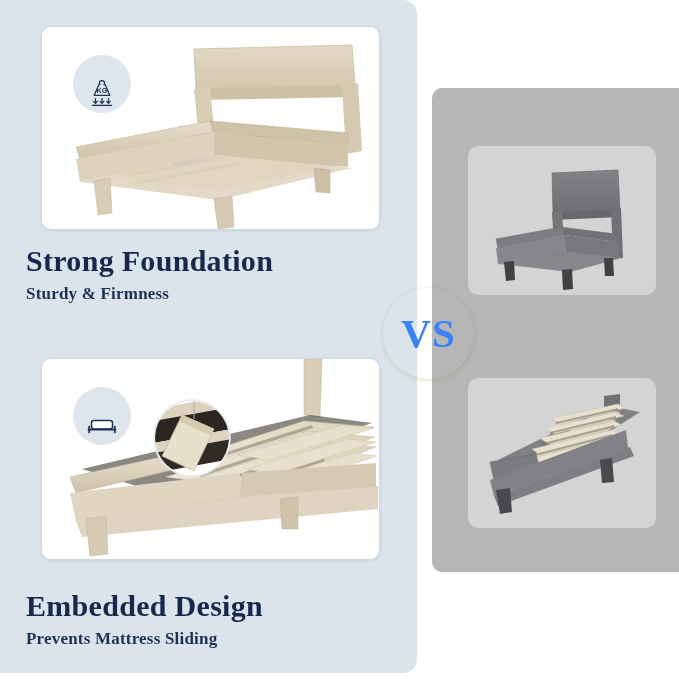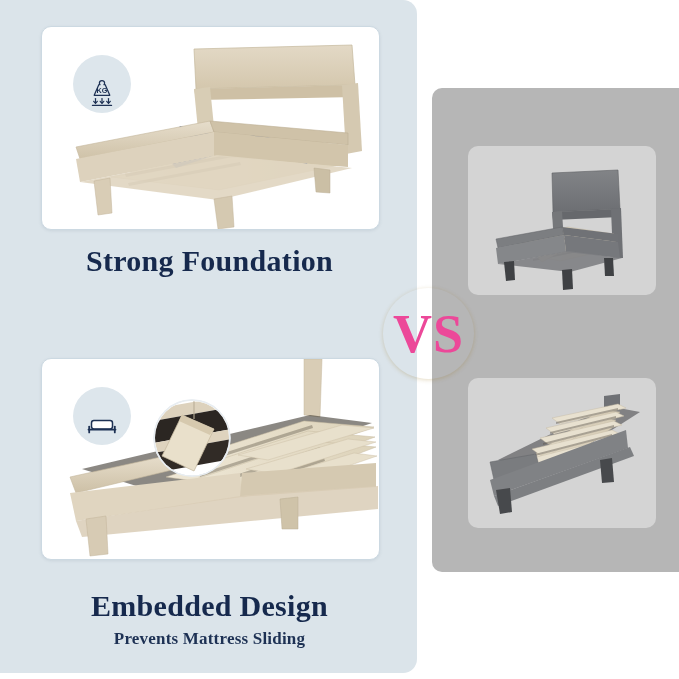--- a/index.html
+++ b/index.html
@@ -26,42 +26,42 @@
   .wcard.two{left:41px;top:358px;width:337px;height:200px;}
 
   
   .gcard{
     position:absolute;background:#d4d4d4;border-radius:10px;overflow:hidden;
   }
   .gcard.one{left:468px;top:146px;width:188px;height:149px;}
   .gcard.two{left:468px;top:378px;width:188px;height:150px;}
 
   
-  .caption{position:absolute;left:41px;width:337px;text-align:center;}
+  .caption{position:absolute;left:26px;width:337px;}
   .caption.c1{top:244px;}
   .caption.c2{top:575px;margin-top:14px;}
   .cap-title{
     font-family:"Liberation Serif",serif;font-weight:bold;font-size:30px;
     color:#16294d;letter-spacing:.3px;line-height:1.12;margin:0;
   }
   .cap-sub{
     font-family:"Liberation Serif",serif;font-weight:bold;font-size:17px;
     color:#1d3154;letter-spacing:.2px;margin:6px 0 0 0;
   }
 
   
   .vs-badge{
     position:absolute;left:383px;top:288px;width:91px;height:91px;border-radius:50%;
     background:radial-gradient(circle at 38% 33%, #ffd977 0%, #f6c košt 0%, #f3c75a 60%, #eeba3f 100%);
     display:flex;align-items:center;justify-content:center;
     box-shadow:0 1px 4px rgba(150,110,20,.25);
   }
   .vs-badge .vs-txt{
-    font-family:"Liberation Serif",serif;font-weight:bold;font-size:54px;
-    color:#ec4899;letter-spacing:1px;line-height:1;
+    font-family:"Liberation Serif",serif;font-weight:bold;font-size:41px;
+    color:#3b82f6;letter-spacing:1px;line-height:1;
   }
 
   
   .icon-circle{
     position:absolute;border-radius:50%;background:#dde6ec;
     display:flex;align-items:flex-end;justify-content:center;
   }
   .icon-circle.kg{left:72px;top:54px;width:58px;height:58px;}
   .icon-circle.mat{left:72px;top:386px;width:58px;height:58px;}
 
@@ -148,20 +148,21 @@
           <line x1="26.5" y1="25.5" x2="26.5" y2="30"></line>
             <path d="M24.7 28.3 L26.5 30.3 L28.3 28.3" fill="none"></path>
           <line x1="10.5" y1="32.4" x2="29.5" y2="32.4" stroke-width="1.4"></line>
         </g>
       </svg>
     </div>
   </div>
 
   <div class="caption c1">
     <p class="cap-title">Strong Foundation</p>
+    <p class="cap-sub">Sturdy &amp; Firmness</p>
   </div>
 
   <div class="wcard two">
     <svg class="art" viewBox="0 0 337 200">
       <defs>
         <linearGradient id="woodG2" x1="0" y1="0" x2="1" y2="0">
           <stop offset="0" stop-color="#efe8d7"></stop>
             <stop offset="1" stop-color="#ddd3ba"></stop>
         </linearGradient>
         <linearGradient id="railG2" x1="0" y1="0" x2="0" y2="1">

